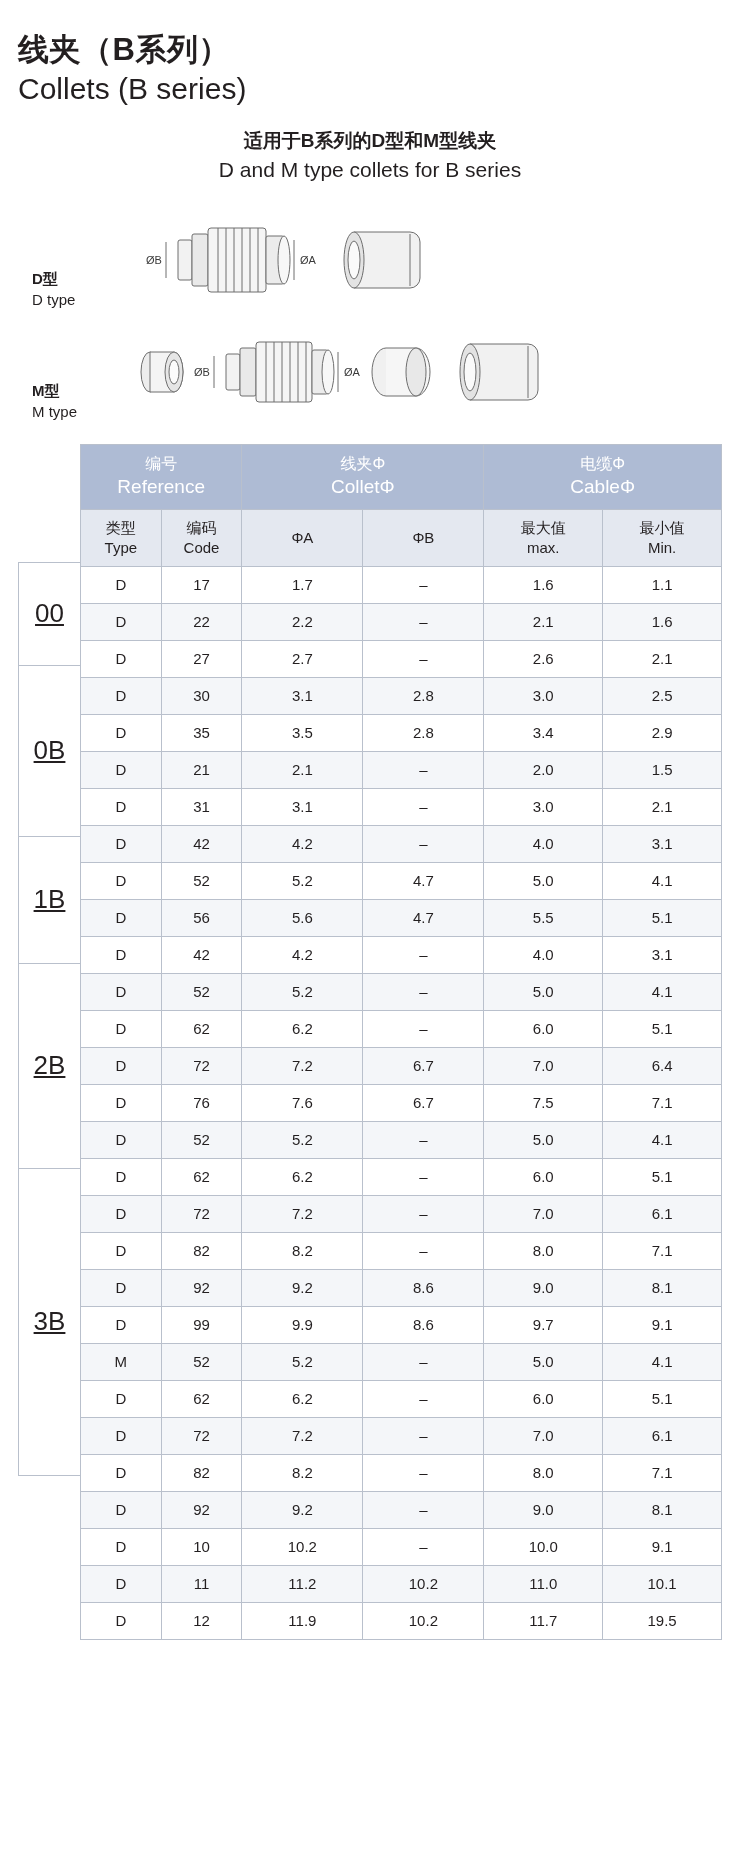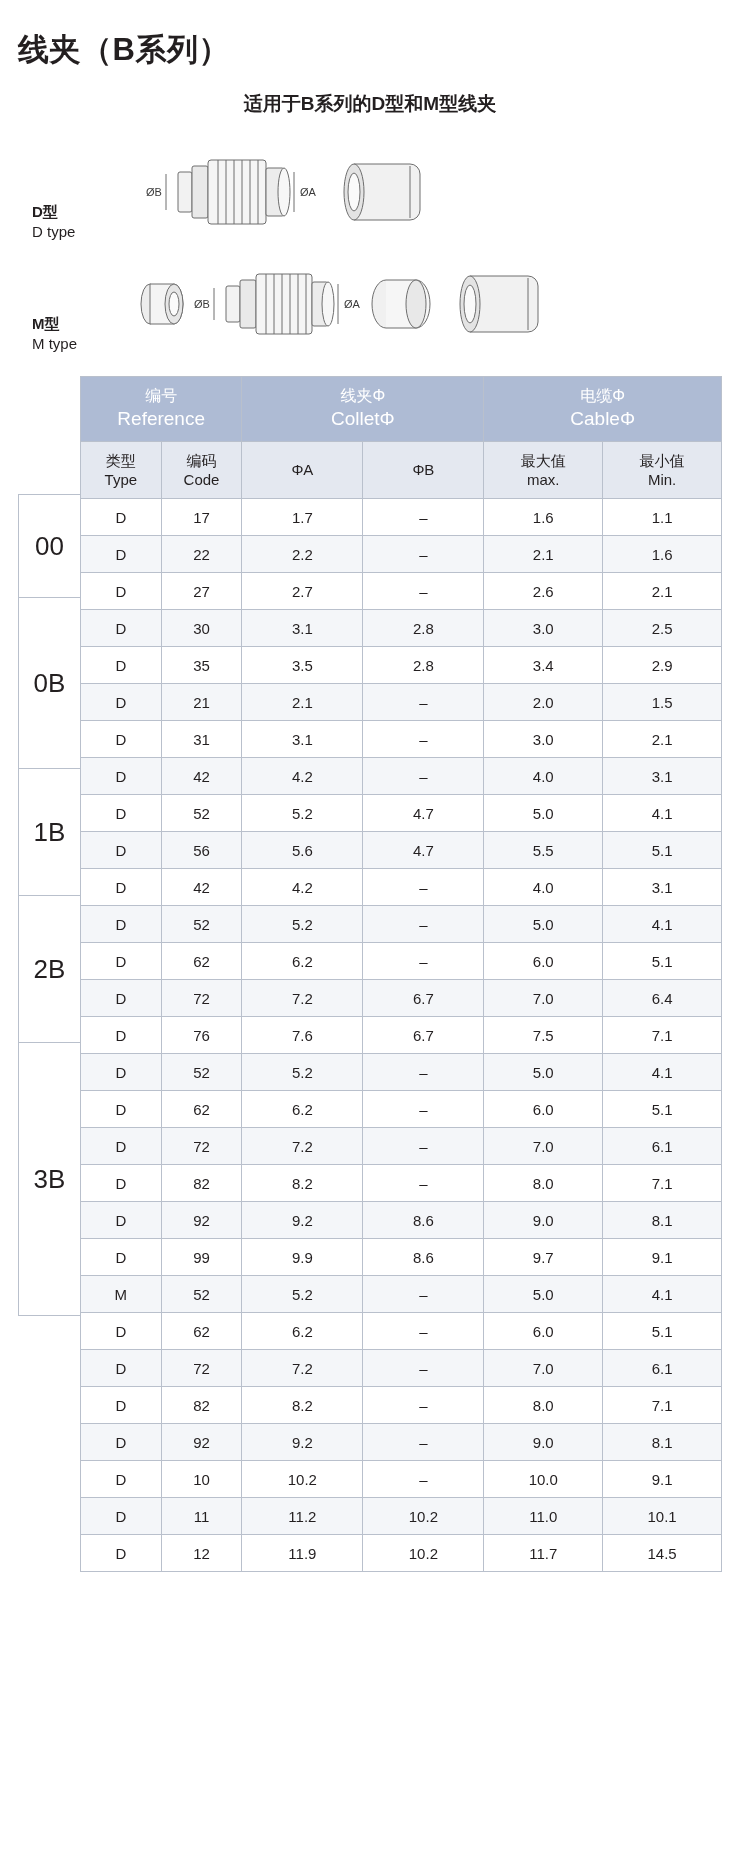--- a/index.html
+++ b/index.html
@@ -133,34 +133,37 @@
   .group-cell {
     border: 1px solid #b9c0cc;
     border-right: none;
     display: flex;
     align-items: center;
     justify-content: center;
     font-size: 26px;
     box-sizing: border-box;
     background: #ffffff;
     margin-top: -1px;
+    text-decoration: underline;
   }
   .group-cell:first-child { margin-top: 0; }
 </style>
 </head>
 <body>
 
 <div class="page">
 
   <div class="title-block">
     <div class="title-cn">线夹（B系列）</div>
+    <div class="title-en">Collets (B series)</div>
   </div>
 
   <div class="subtitle-block">
     <div class="subtitle-cn">适用于B系列的D型和M型线夹</div>
+    <div class="subtitle-en">D and M type collets for B series</div>
   </div>
 
   <div class="figures">
 
     <div class="fig-row">
       <div class="fig-label">
         <div class="cn">D型</div>
         <div class="en">D type</div>
       </div>
       <div class="fig-art">
@@ -237,22 +240,22 @@
     </div>
 
   </div>
 
   <div class="table-wrap">
 
     <div class="group-col" id="group-col">
         <div class="group-cell" style="height: 104px;">00</div>
         <div class="group-cell" style="height: 172px;">0B</div>
         <div class="group-cell" style="height: 128px;">1B</div>
-        <div class="group-cell" style="height: 148px;">2B</div>
-        <div class="group-cell" style="height: 274px;">3B</div>
+        <div class="group-cell" style="height: 206px;">2B</div>
+        <div class="group-cell" style="height: 308px;">3B</div>
       </div>
 
     <table class="spec">
       <colgroup>
         <col class="c-type">
           <col class="c-code">
           <col class="c-pa">
         <col class="c-pb">
           <col class="c-max">
           <col class="c-min">
@@ -521,19 +524,19 @@
             <td>10.2</td>
             <td>11.0</td>
             <td>10.1</td>
           </tr>
           <tr>
             <td>D</td>
             <td>12</td>
             <td>11.9</td>
             <td>10.2</td>
             <td>11.7</td>
-            <td>14.5</td>
+            <td>19.5</td>
           </tr>
         </tbody>
     </table>
   </div>
 
 </div>
 
 </body></html>

